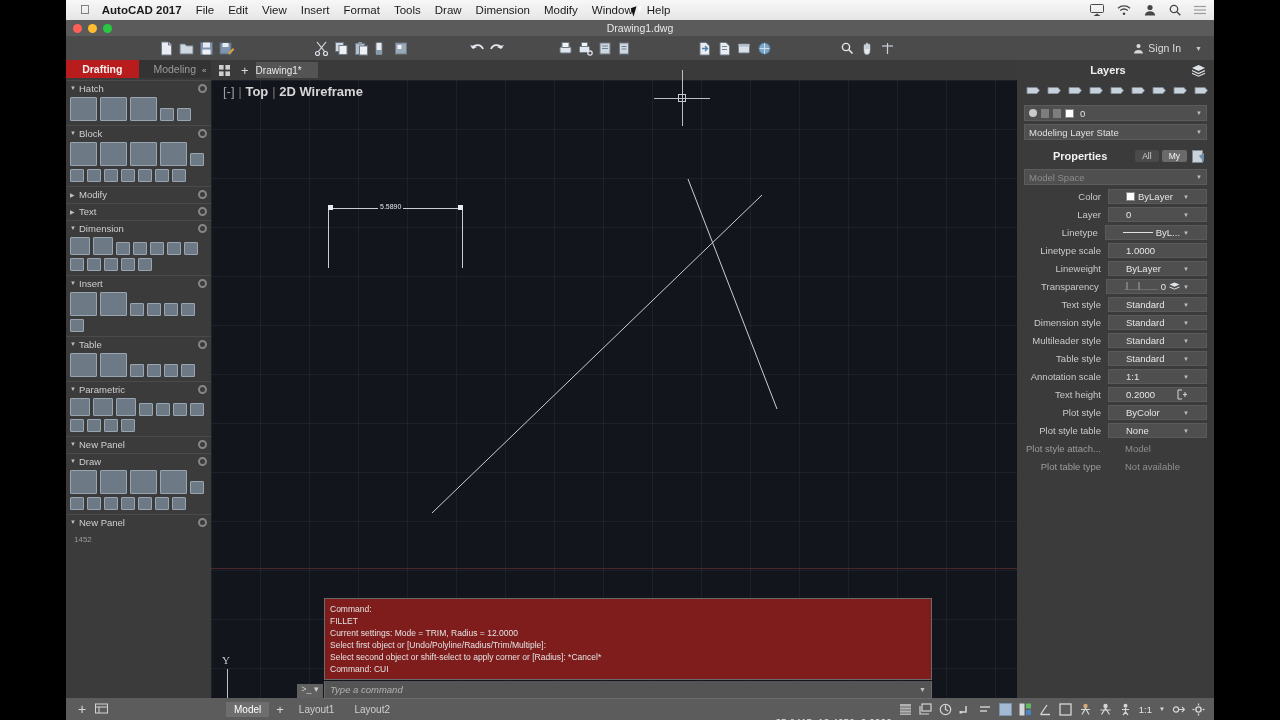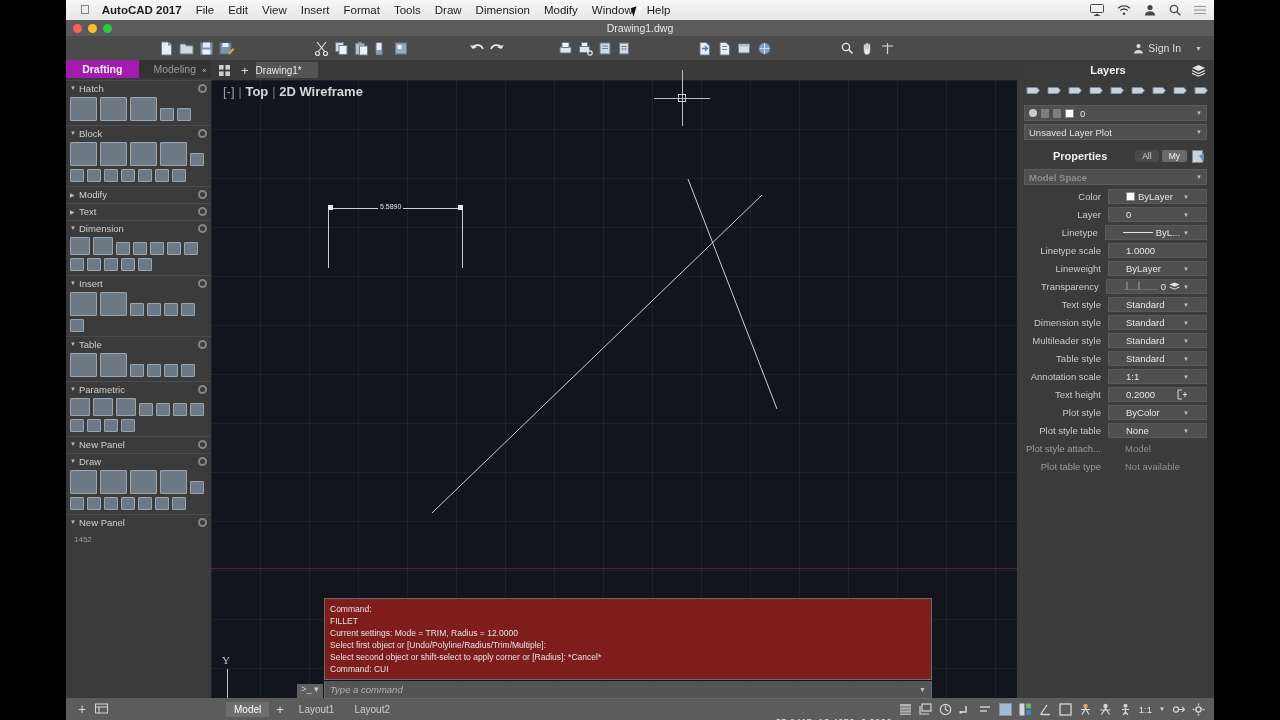--- a/index.html
+++ b/index.html
@@ -56,21 +56,21 @@
   .signin .chev { font-size: 7px; margin-left: 10px; color: #c8c8c8; }
 
   
   .leftpanel {
     position: absolute; left: 66px; top: 60px; width: 145px; height: 638px;
     background: #3b3b3b; overflow: hidden;
   }
   .ltabs { display: flex; height: 18px; background: #333; }
   .ltab { flex: 1; text-align: center; font-size: 10.5px; color: #9b9b9b;
     line-height: 18px; }
-  .ltab.active { color: #f2f2f2; font-weight: bold; background: #a21caf; }
+  .ltab.active { color: #f2f2f2; font-weight: bold; background: #b91c1c; }
   .psec-hdr { display: flex; align-items: center; height: 15px;
     padding: 0 4px; border-top: 1px solid #4a4a4a; margin-top: 2px; }
   .psec-hdr .arw { font-size: 6px; color: #bdbdbd; width: 9px; }
   .psec-hdr .ttl { font-size: 9.5px; color: #cfcfcf; flex: 1; }
   .psec-hdr .gear { width: 9px; height: 9px; border-radius: 50%;
     border: 2px solid #9a9a9a; opacity: .8; }
   .prow { display: flex; align-items: flex-end; gap: 3px; padding: 2px 4px; flex-wrap: wrap; }
   .pico { background: #6d7a86; border: 1px solid #99a6b2; border-radius: 1px; }
   .pico.big { width: 27px; height: 24px; }
   .pico.sm { width: 14px; height: 13px; }
@@ -132,21 +132,21 @@
   .rightpanel { position: absolute; left: 1017px; top: 60px; width: 197px; height: 638px;
     background: #3b3b3b; overflow: hidden; }
   .rp-hdr { display: flex; align-items: center; height: 20px; padding: 0 8px; text-align: center; }
   .rp-hdr .t { font-size: 11px; color: #f0f0f0; font-weight: bold; flex: 1; }
   .layerico-row { display: flex; gap: 2px; padding: 3px 5px 2px 7px; }
   .lico { width: 19px; height: 17px; }
   .combo { margin: 3px 7px; height: 16px; background: #4f4f4f; border: 1px solid #5c5c5c;
     display: flex; align-items: center; padding: 0 4px; position: relative; }
   .combo .lbl { font-size: 9.5px; color: #e0e0e0; flex: 1; }
   .combo .cv { font-size: 6px; color: #bdbdbd; }
-  .combo.dim .lbl { color: #8d8d8d; font-weight: bold; }
+  .combo.dim .lbl { color: #8d8d8d; }
   .layerstate-row { display:flex; align-items:center; gap:4px; }
   .lsdot { width:8px; height:8px; border-radius:50%; background:#c9c9c9; }
   .lsic { width:8px; height:9px; background:#7d7d7d; }
   .lsw { width:9px; height:9px; background:#fff; border:1px solid #888; }
   .proptabs { display:flex; align-items:center; gap:3px; }
   .ptab { font-size:8.5px; padding:1px 7px; color:#cfcfcf; background:#4a4a4a; border-radius:2px; }
   .ptab.on { background:#6a6a6a; color:#f2f2f2; }
   .prow2 { display: flex; align-items: center; height: 17px; margin: 1px 7px 0 7px; }
   .prow2 .k { width: 84px; text-align: right; font-size: 9.5px; color: #cacaca;
     padding-right: 7px; white-space: nowrap; overflow: hidden; }
@@ -703,21 +703,21 @@
       <span class="layerstate-row">
         <span class="lsdot"></span>
         <span class="lsic"></span>
         <span class="lsic"></span>
         <span class="lsw"></span>
       </span>
       <span class="lbl" style="padding-left:6px;">0</span>
       <span class="cv">▼</span>
     </div>
     <div class="combo">
-      <span class="lbl">Unsaved Layer Plot</span>
+      <span class="lbl">Modeling Layer State</span>
       <span class="cv">▼</span>
     </div>
 
     <div class="rp-hdr" style="margin-top:6px;">
       <span class="t">Properties</span>
       <span class="proptabs">
         <span class="ptab">All</span>
         <span class="ptab on">My</span>
         <span style="margin-left:2px;">
           <svg width="14" height="13" viewBox="0 0 14 13">

